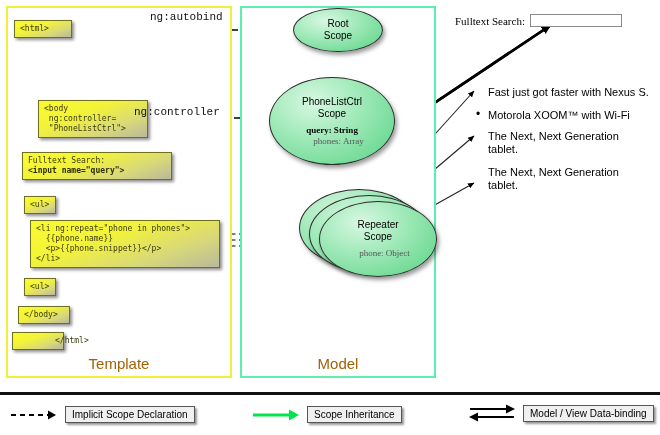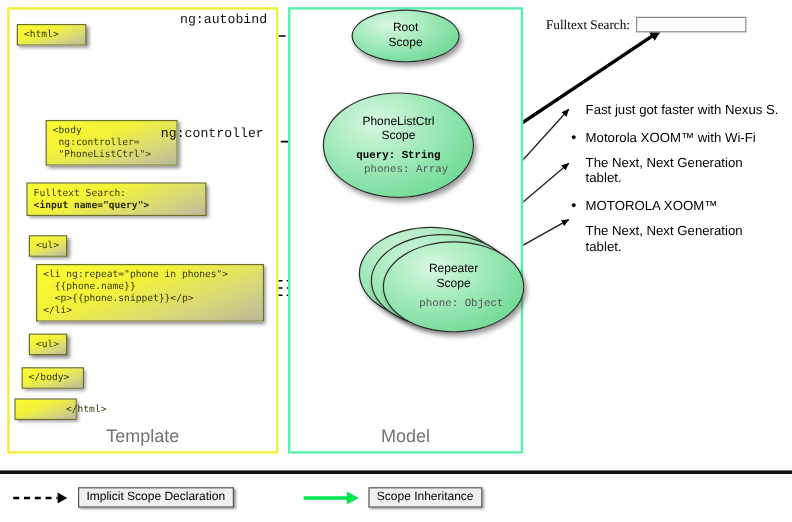--- a/index.html
+++ b/index.html
@@ -11,41 +11,41 @@
   
   #wires{position:absolute;left:0;top:0;width:660px;height:435px;pointer-events:none;}
 
   
   .panel{position:absolute;background:#fff;box-sizing:border-box;}
   .panel-tpl  {left:6px;   top:6px;  width:226px; height:372px; border:2px solid #f2ef3a;}
   .panel-mdl  {left:240px; top:6px;  width:196px; height:372px; border:2px solid #5bf0ad;}
   .panel-view {left:443px; top:6px;  width:209px; height:372px; border:2px solid #6a4ff0;}
 
   .panel-label{position:absolute;bottom:4px;left:0;width:100%;text-align:center;
-               font-size:15px;color:#737373;font-family:"Liberation Sans",sans-serif;}
+               font-size:15px;color:#a16207;font-family:"Liberation Sans",sans-serif;}
 
   
   .codebox{position:absolute;box-sizing:border-box;
            border:1px solid #6f6f20;
            background:linear-gradient(160deg,#fbfb30 0%,#f2f23a 38%,#d8d87a 72%,#b9b99a 100%);
            box-shadow:2px 2px 3px rgba(0,0,0,.45);
            font-family:"DejaVu Sans Mono","Liberation Mono",monospace;
            font-size:8px;line-height:10px;color:#3a3a10;
            padding:3px 5px;white-space:pre;}
   .codebox b{font-weight:bold;color:#2b2b08;}
 
   
   .ellipse{position:absolute;box-sizing:border-box;border-radius:50%;
            border:1.5px solid #2c2c2c;
            background:radial-gradient(ellipse at 35% 28%, #d8f8e2 0%, #9fe9b8 42%, #76dc9a 75%, #5fcf8a 100%);
            box-shadow:2px 3px 4px rgba(0,0,0,.40);
            display:flex;flex-direction:column;align-items:center;justify-content:center;
            text-align:center;color:#000;}
   .ellipse .nm{font-family:"Liberation Sans",sans-serif;font-size:10px;line-height:12px;}
-  .ellipse .fields{font-family:Liberation Mono, monospace;
+  .ellipse .fields{font-family:Liberation Serif, serif;
                    font-size:9px;line-height:11px;margin-top:5px;}
   .ellipse .fields .q{font-weight:bold;color:#000;}
   .ellipse .fields .p{color:#555;margin-left:13px;}
 
   .ghost{position:absolute;border-radius:50%;border:1.5px solid #2c2c2c;
          background:radial-gradient(ellipse at 35% 28%, #d4f6df 0%, #9de8b6 45%, #72da97 100%);
          box-shadow:2px 3px 4px rgba(0,0,0,.35);}
 
   
   .edge-label{position:absolute;font-family:Liberation Mono, monospace;
@@ -200,21 +200,20 @@
 
   <div class="v-list">
     <div class="v-item">
       <div class="v-snip">Fast just got faster with Nexus S.</div>
     </div>
     <div class="v-item">
       <div class="v-title">Motorola XOOM™  with Wi-Fi</div>
       <div class="v-snip">The Next, Next Generation tablet.</div>
     </div>
     <div class="v-item">
-      <div class="v-title">MOTOROLA XOOM™</div>
       <div class="v-snip">The Next, Next Generation tablet.</div>
     </div>
   </div>
 
   <div class="divider"></div>
 
   <div class="legend">
 
     <div class="lg-item" style="left:252px;top:8px;">
       <svg width="48" height="14">
@@ -225,16 +224,25 @@
     </div>
 
     <div class="lg-item" style="left:10px;top:8px;">
       <svg width="48" height="14">
         <path d="M1,7 L38,7" stroke="#000" stroke-width="2" stroke-dasharray="5,4" fill="none"></path>
         <path d="M38,2.5 L46,7 L38,11.5 z" fill="#000"></path>
       </svg>
       <span class="lg-box">Implicit Scope Declaration</span>
     </div>
 
+    <div class="lg-item" style="left:468px;top:5px;">
+      <svg width="48" height="20">
+        <path d="M2,6 L39,6" stroke="#000" stroke-width="2.2" fill="none"></path>
+        <path d="M38,1.5 L47,6 L38,10.5 z" fill="#000"></path>
+        <path d="M46,14 L9,14" stroke="#000" stroke-width="2.2" fill="none"></path>
+        <path d="M10,9.5 L1,14 L10,18.5 z" fill="#000"></path>
+      </svg>
+      <span class="lg-box">Model / View Data-binding</span>
+    </div>
 
   </div>
 
 </div>
 
 </body></html>

